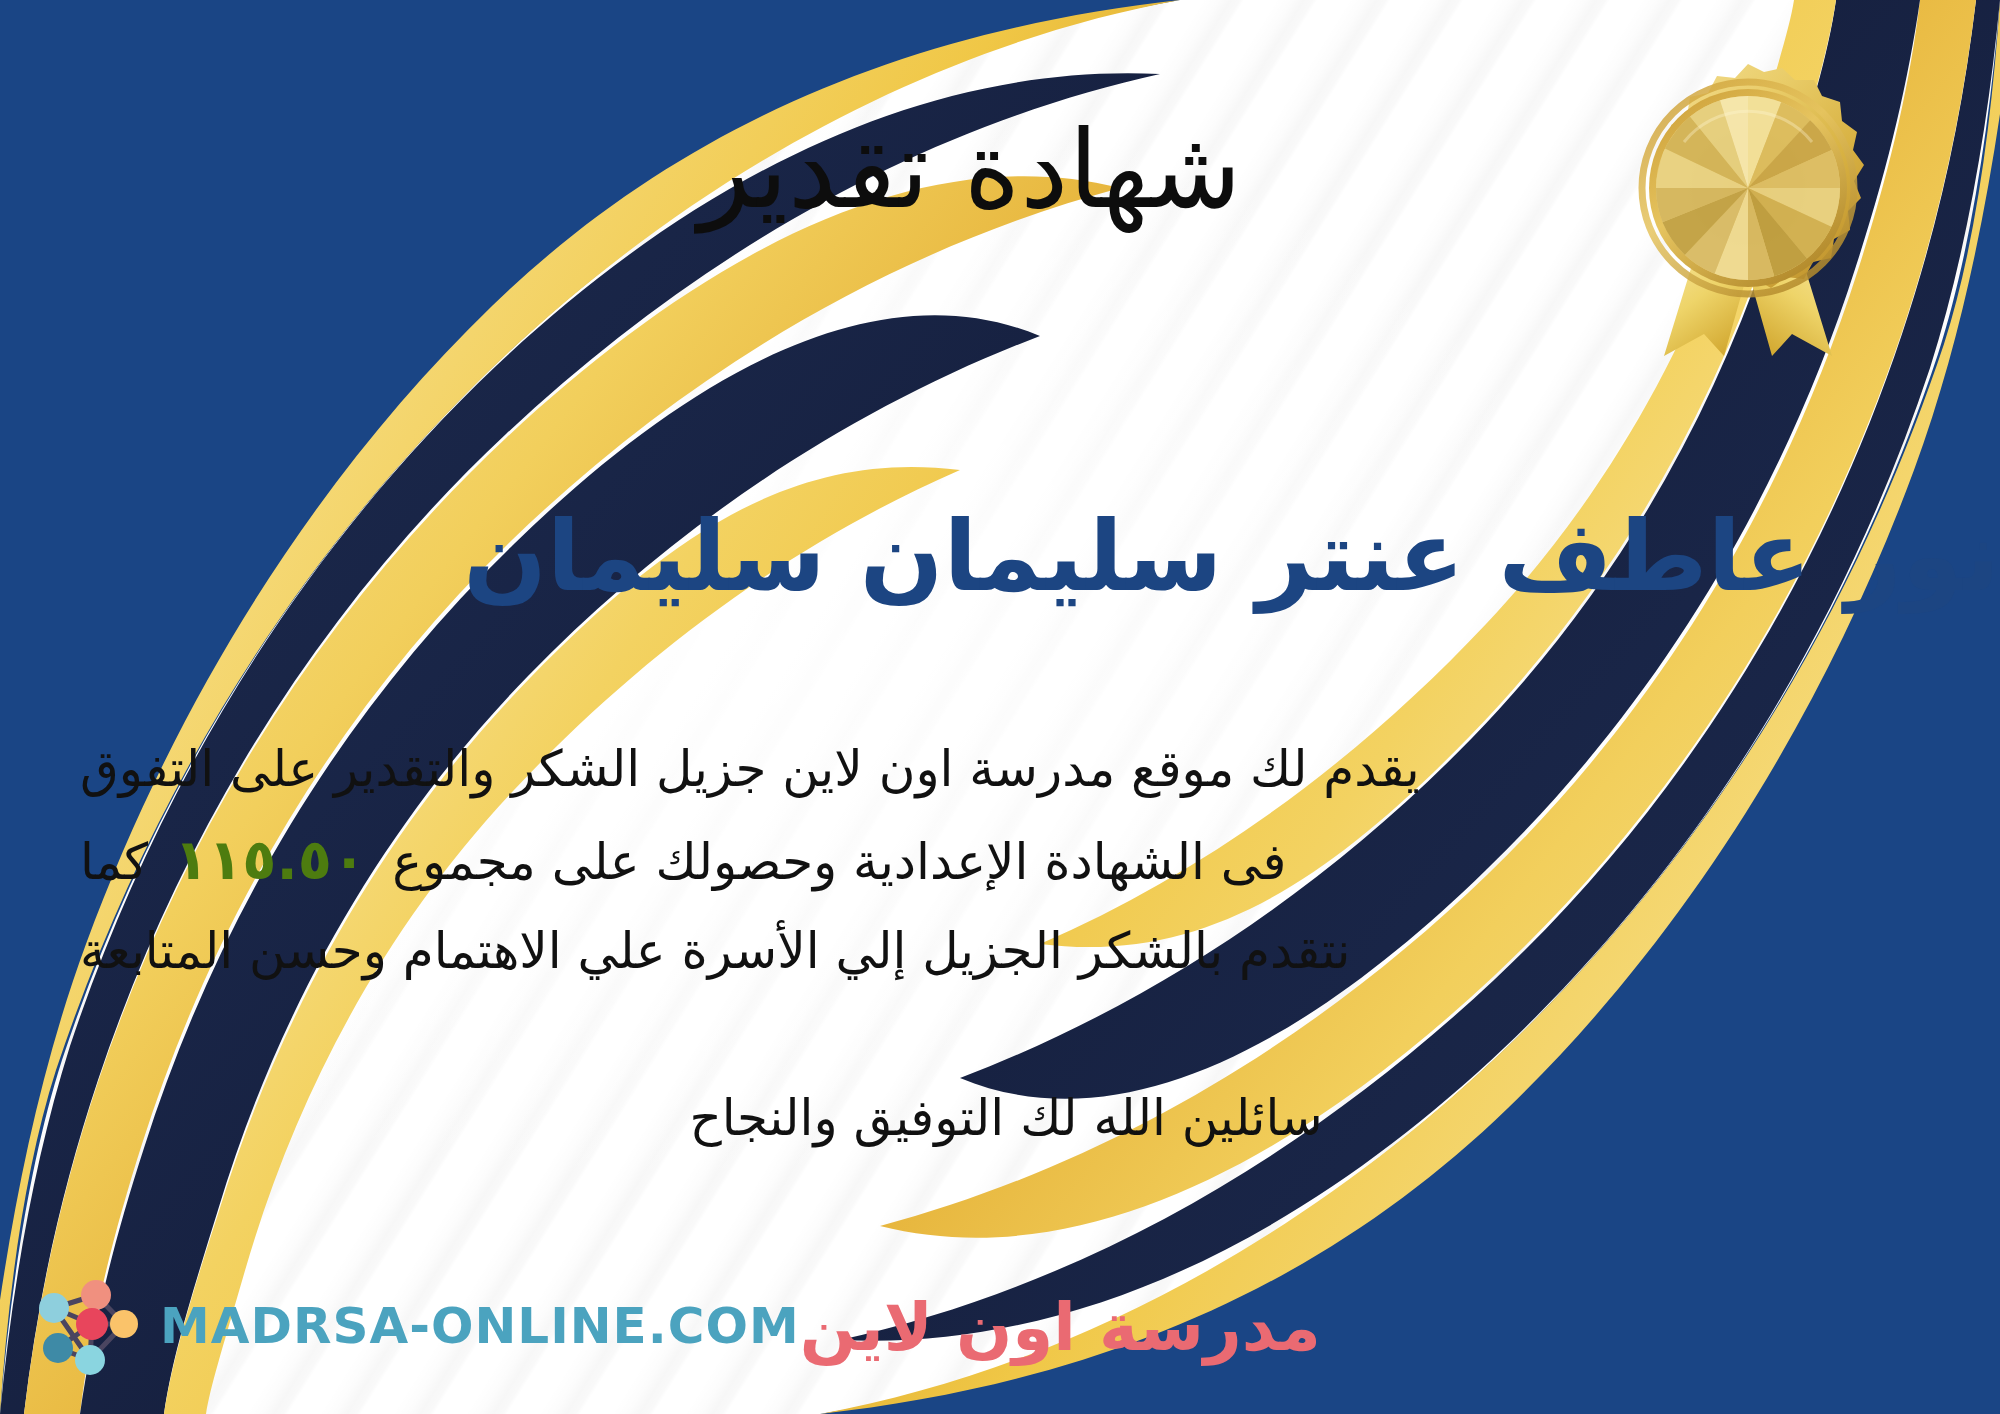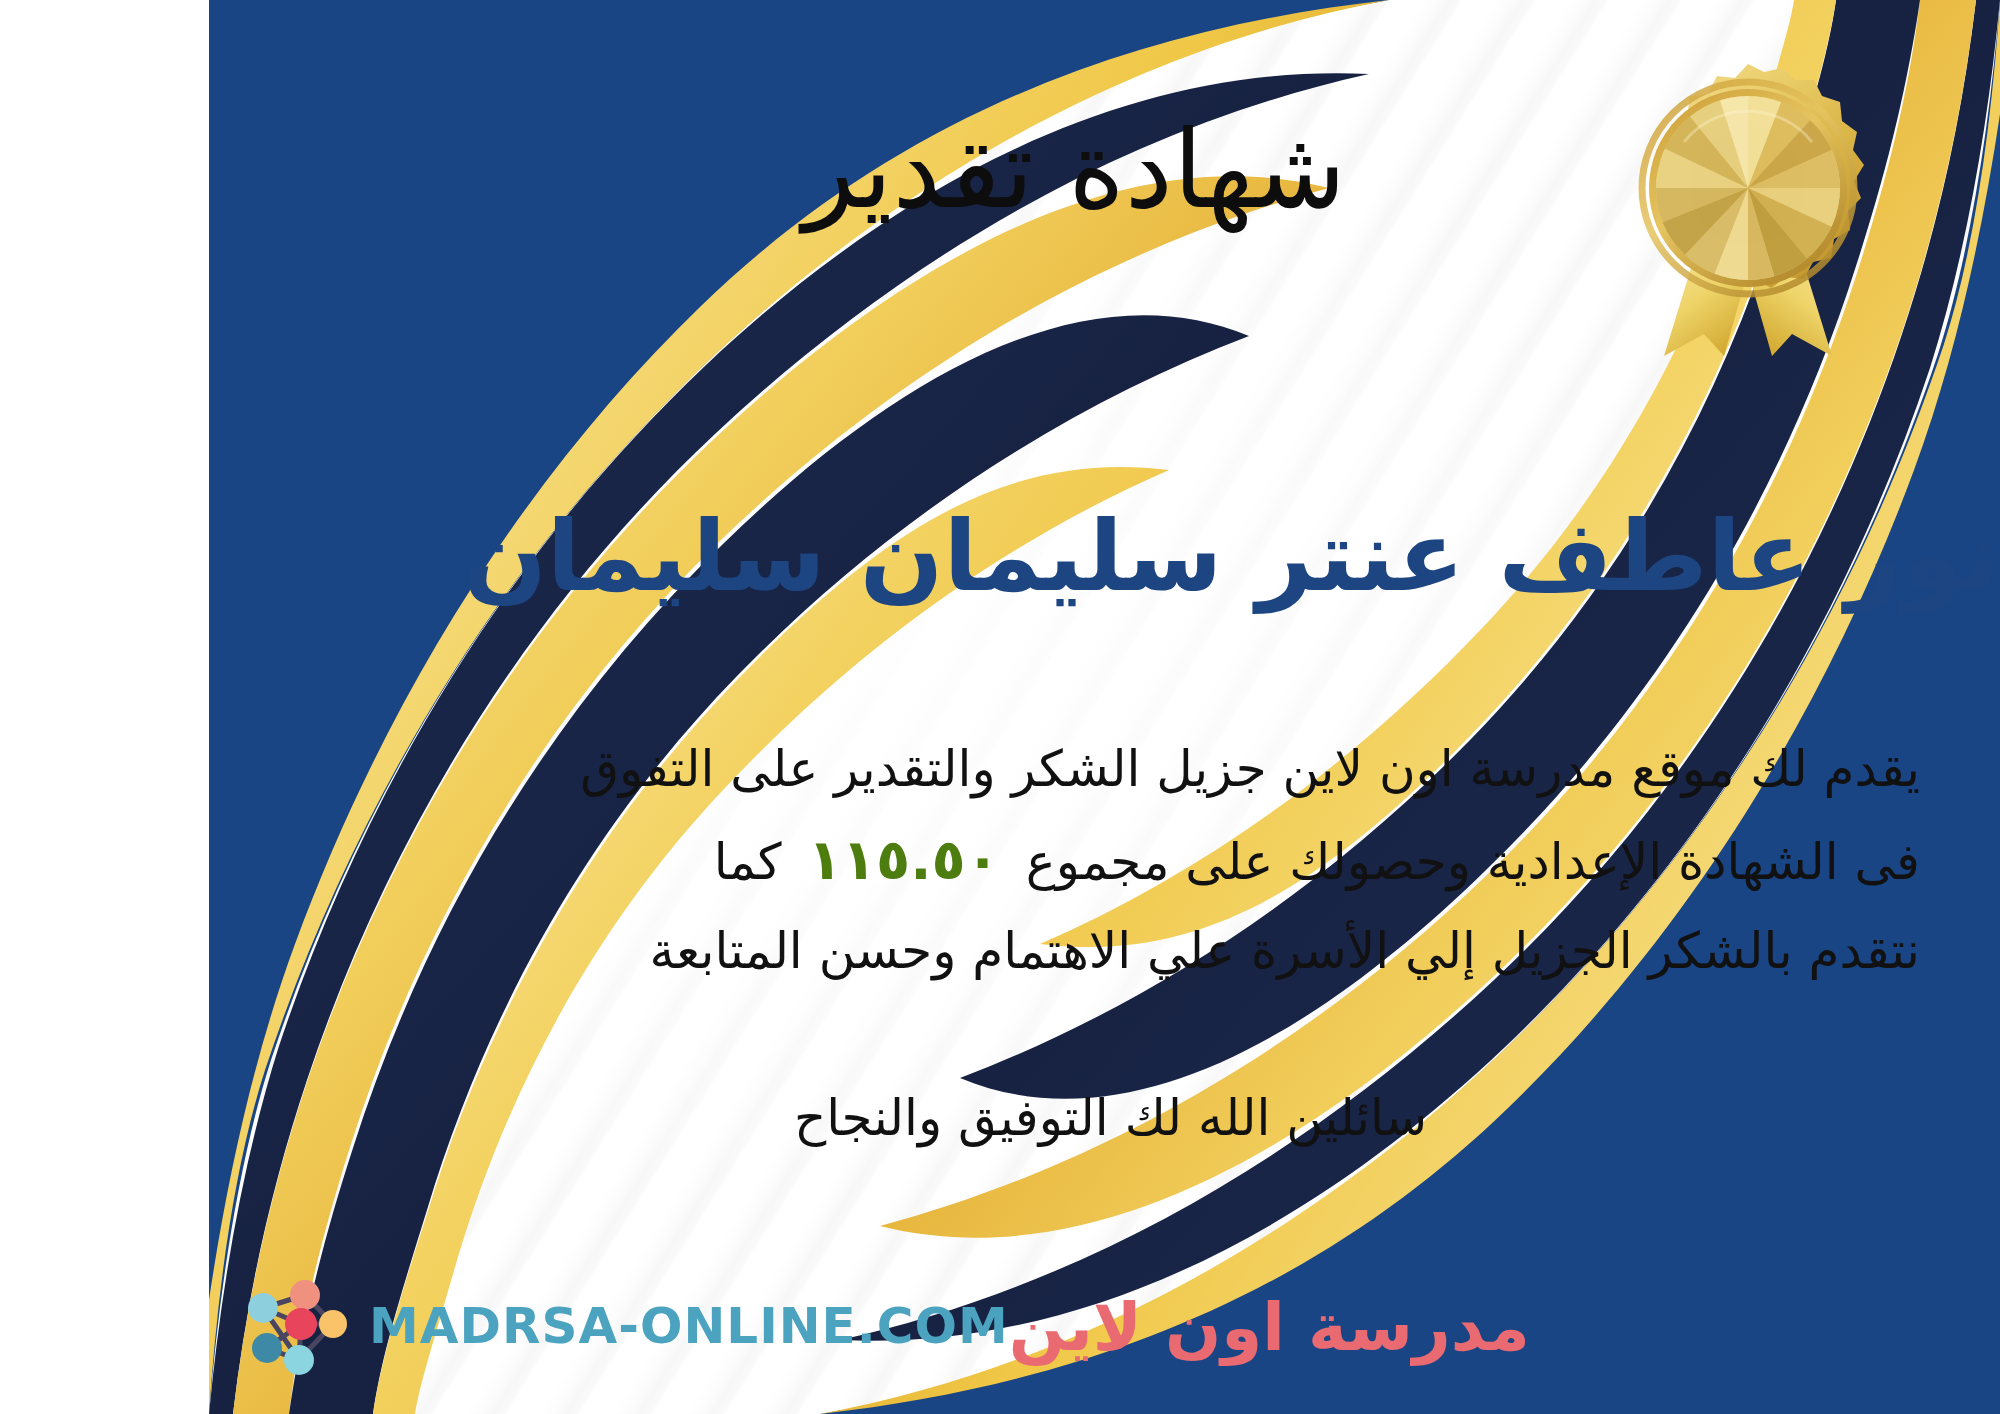--- a/index.html
+++ b/index.html
@@ -3,21 +3,21 @@
 <meta charset="utf-8">
 <title>شهادة تقدير</title>
 <style>
   html, body {
     margin: 0;
     padding: 0;
     background: #ffffff;
   }
   #certificate {
     position: relative;
-    width: 1791px;
+    width: 2000px;
     height: 1414px;
     overflow: hidden;
     background: #ffffff;
     font-family: "DejaVu Sans", "Liberation Sans", sans-serif;
   }
 
   
   .bg-base {
     position: absolute;
     inset: 0;
@@ -92,21 +92,21 @@
     color: #1c4582;
     line-height: 1.2;
     direction: rtl;
   }
   .body-block {
     position: absolute;
     top: 726px;
     left: 80px;
     right: 80px;
     direction: rtl;
-    text-align: right;
+    text-align: left;
     color: #111111;
     font-size: 50px;
     line-height: 1.72;
   }
   .body-line {
     display: block;
     white-space: nowrap;
   }
   .score {
     color: #4d7c0f;

